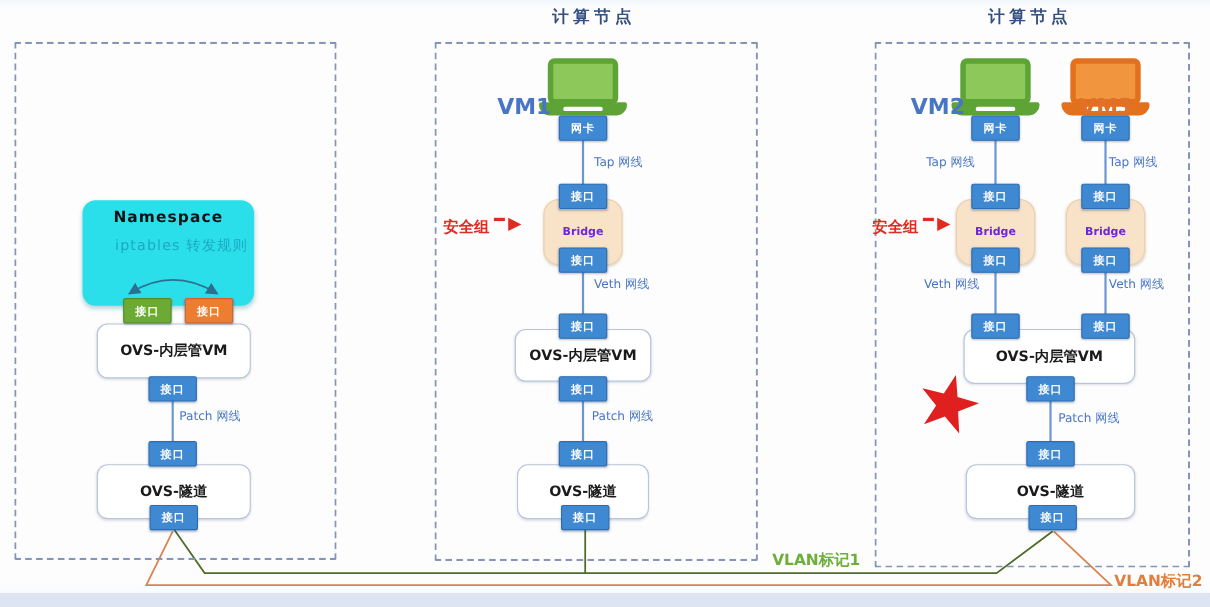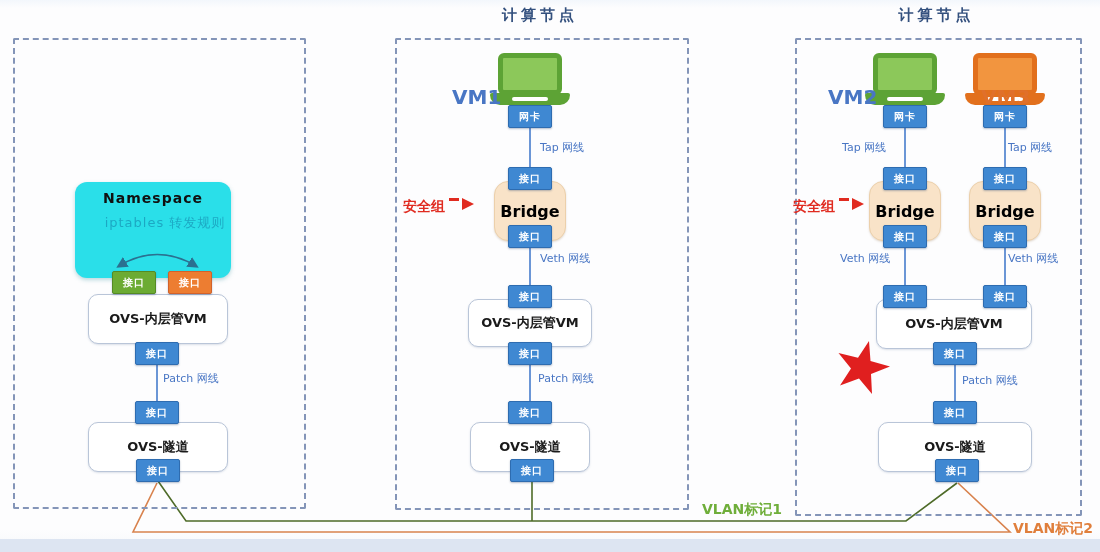--- a/index.html
+++ b/index.html
@@ -24,21 +24,21 @@
     position:absolute; box-sizing:border-box; background:#ffffff;
     border:1.5px solid #b9c5d8; border-radius:10px;
     display:flex; align-items:center; justify-content:center;
     color:#1a1a1a; font-size:13px; font-weight:bold; z-index:2;
     box-shadow:0 1px 2px rgba(120,140,170,.25);
   }
   .bridge-box{
     position:absolute; box-sizing:border-box; background:#f9e3c8;
     border:1px solid #ecd0ab; border-radius:14px;
     display:flex; align-items:center; justify-content:center;
-    color:#000000; font-size:16px; font-weight:bold; z-index:2;
+    color:#6d28d9; font-size:10px; font-weight:bold; z-index:2;
     box-shadow:0 1px 2px rgba(150,120,80,.25);
   }
   .namespace-box{
     position:absolute; left:75px; top:182px; width:156px; height:96px;
     background:#2adfe9; border-radius:12px; z-index:2;
     box-shadow:0 2px 4px rgba(60,150,160,.35);
   }
   .ns-title{margin-top:8px; text-align:center; color:#101010; font-size:14px; font-weight:bold; letter-spacing:1px;}
   .ns-rule{margin-top:8px; text-align:center; color:#1792b4; opacity:.7; font-size:13px; letter-spacing:1px;padding-left:24px;}
   .cable-label{position:absolute; color:#4976c4; font-size:11px; z-index:3; white-space:nowrap;}

